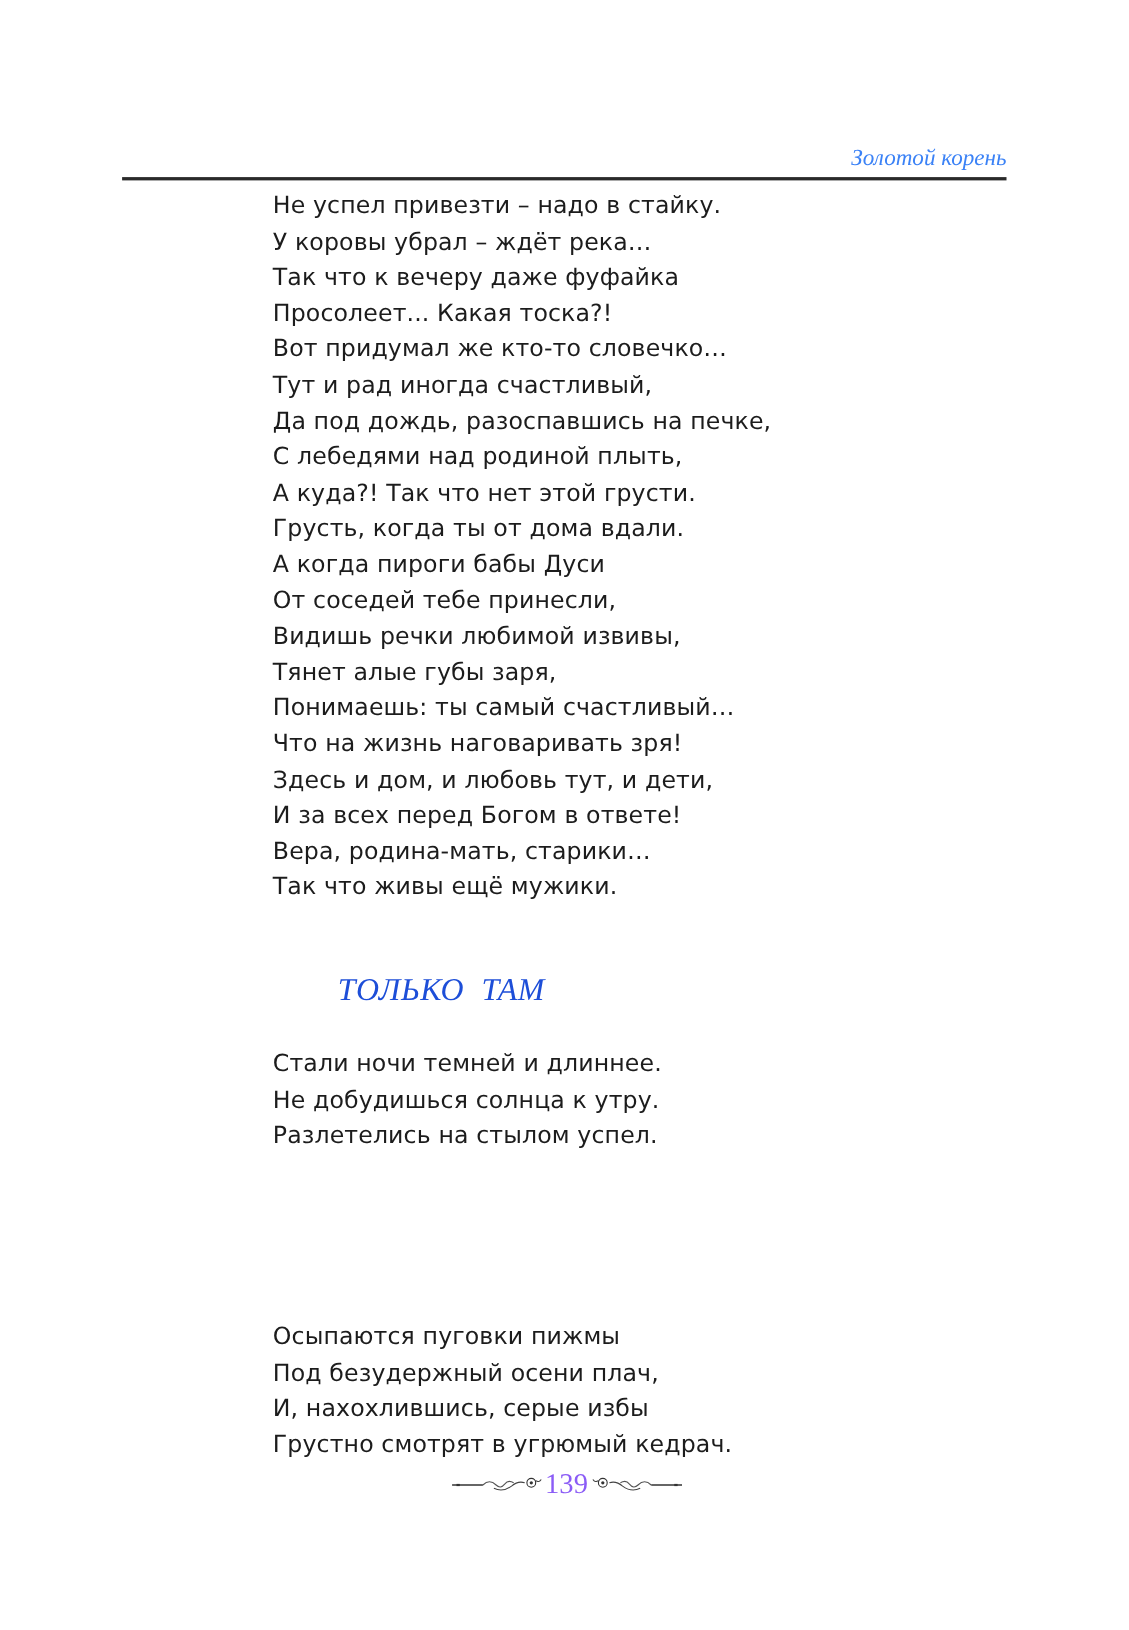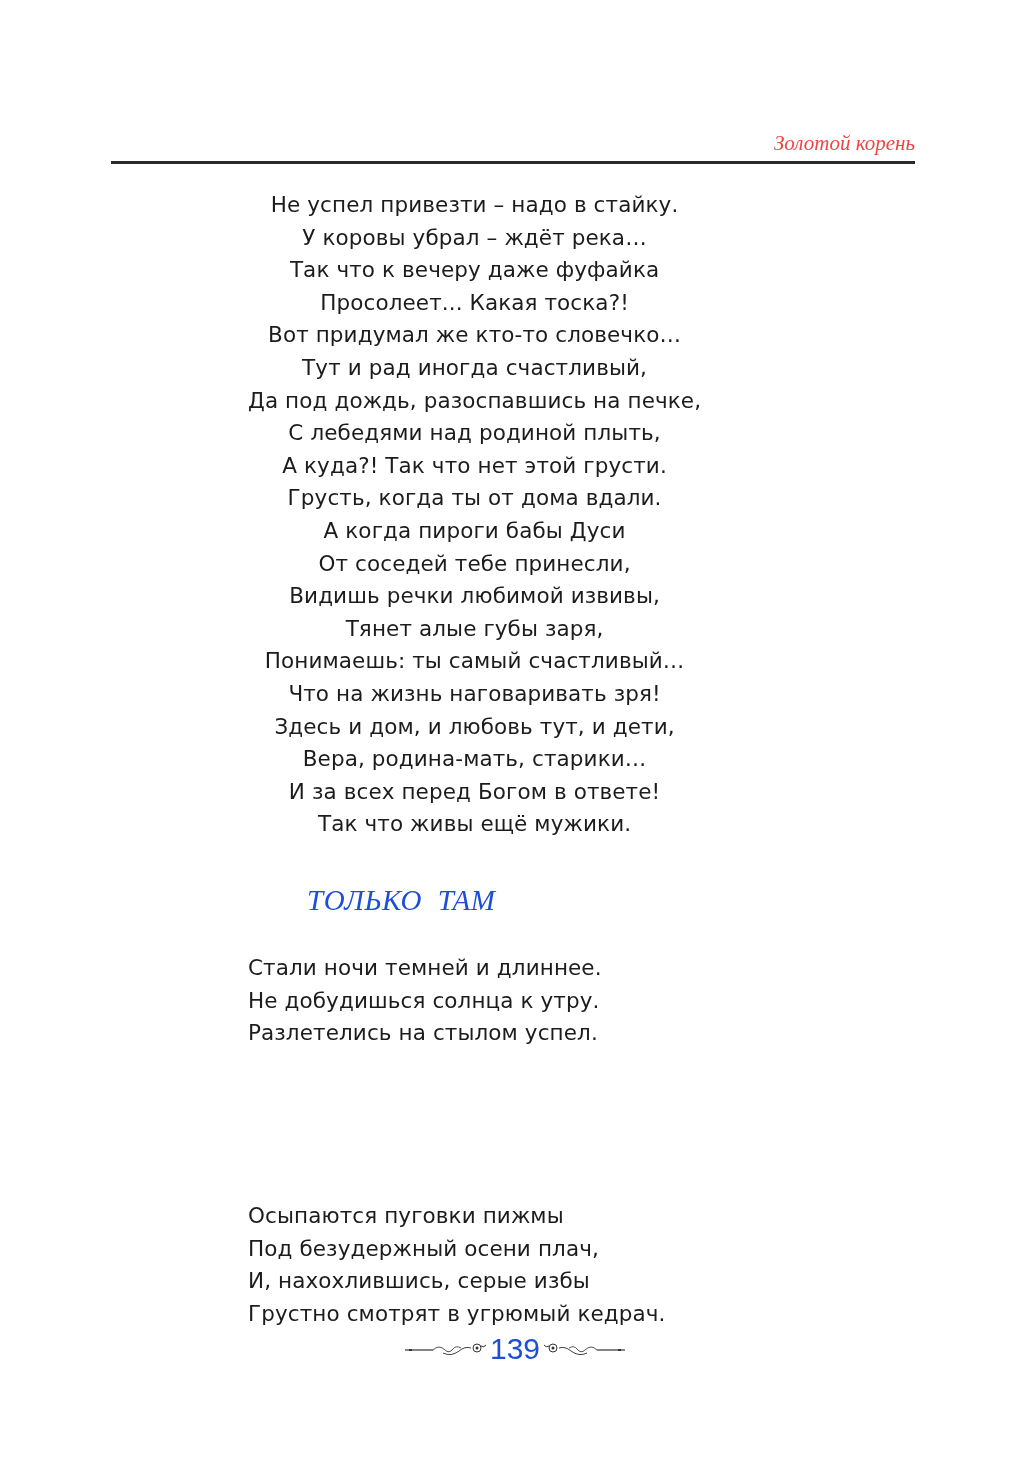--- a/index.html
+++ b/index.html
@@ -1,20 +1,20 @@
 <!DOCTYPE html>
 <html><head>
   <meta charset="utf-8">
   <style>
     html, body { margin: 0; padding: 0; background: #ffffff; }
     body { width: 1026px; height: 1482px; position: relative; overflow: hidden; color: #1a1a1a; }
     .header-title {
       position: absolute; right: 111px; top: 131px;
       font-family: "Liberation Serif", serif; font-style: italic;
-      font-size: 21px; color: #ef4444;
+      font-size: 21px; color: #3b82f6;
     }
     .header-rule {
       position: absolute; left: 111px; width: 804px; top: 161px;
       height: 3px; background: #2a2a2a;
     }
     .verse {
       position: absolute; left: 248px;
       font-family: "DejaVu Sans", sans-serif; font-size: 21.5px;
       line-height: 32.6px; color: #1c1c1c; letter-spacing: 0.1px;
     }
@@ -23,49 +23,49 @@
       position: absolute; left: 307px; top: 884px;
       font-family: "Liberation Serif", serif; font-style: italic; font-weight: normal;
       font-size: 29px; color: #1d4ed8; letter-spacing: 0.5px; word-spacing: 8px;
     }
     .footer {
       position: absolute; left: 400px; top: 1334px; width: 230px; height: 30px;
       display: flex; align-items: center; justify-content: center;
     }
     .footer .orn { width: 85px; height: 20px; }
     .page-num {
-      font-family: Liberation Sans, sans-serif; font-size: 30px; color: #1d4ed8; margin: 0 2px;
+      font-family: Liberation Serif, serif; font-size: 26px; color: #8b5cf6; margin: 0 2px;
     }
   </style>
 </head>
 <body>
 
 <div class="header-title">Золотой корень</div>
 <div class="header-rule"></div>
 
-<div class="verse" style="top:189px;text-align:center;">
+<div class="verse" style="top:172px;">
   <span class="line">Не успел привезти – надо в стайку.</span>
   <span class="line">У коровы убрал – ждёт река…</span>
   <span class="line">Так что к вечеру даже фуфайка</span>
   <span class="line">Просолеет... Какая тоска?!</span>
   <span class="line">Вот придумал же кто-то словечко…</span>
   <span class="line">Тут и рад иногда счастливый,</span>
   <span class="line">Да под дождь, разоспавшись на печке,</span>
   <span class="line">С лебедями над родиной плыть,</span>
   <span class="line">А куда?! Так что нет этой грусти.</span>
   <span class="line">Грусть, когда ты от дома вдали.</span>
   <span class="line">А когда пироги бабы Дуси</span>
   <span class="line">От соседей тебе принесли,</span>
   <span class="line">Видишь речки любимой извивы,</span>
   <span class="line">Тянет алые губы заря,</span>
   <span class="line">Понимаешь:  ты самый счастливый…</span>
   <span class="line">Что на жизнь наговаривать зря!</span>
   <span class="line">Здесь и дом, и любовь тут, и дети,</span>
+  <span class="line">И за всех перед Богом в ответе!</span>
   <span class="line">Вера, родина-мать, старики…</span>
-  <span class="line">И за всех перед Богом в ответе!</span>
   <span class="line">Так что живы ещё мужики.</span>
 </div>
 
 <div class="poem-title">ТОЛЬКО  ТАМ</div>
 
 <div class="verse" style="top:952px;">
   <span class="line">Стали ночи темней и длиннее.</span>
   <span class="line">Не добудишься солнца к утру.</span>
   <span class="line">Разлетелись на стылом успел.</span>
 </div>

